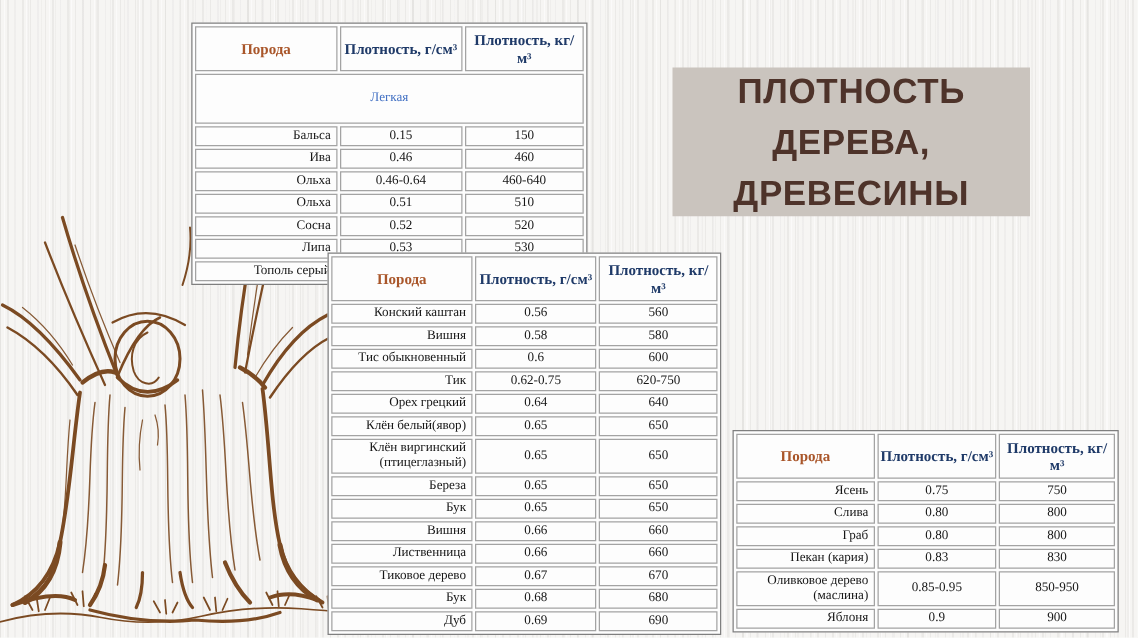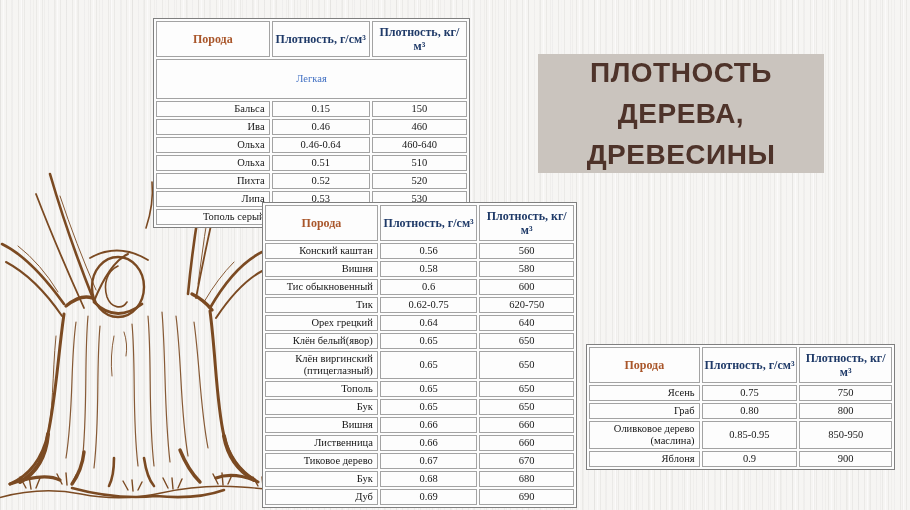--- a/index.html
+++ b/index.html
@@ -209,21 +209,21 @@
           <td class="name">Ольха</td>
           <td class="num">0.46-0.64</td>
           <td class="num">460-640</td>
         </tr>
         <tr>
           <td class="name">Ольха</td>
           <td class="num">0.51</td>
           <td class="num">510</td>
         </tr>
         <tr>
-          <td class="name">Пихта</td>
+          <td class="name">Сосна</td>
           <td class="num">0.52</td>
           <td class="num">520</td>
         </tr>
         <tr>
           <td class="name">Липа</td>
           <td class="num">0.53</td>
           <td class="num">530</td>
         </tr>
         <tr>
           <td class="name">Тополь серый</td>
@@ -276,21 +276,21 @@
           <td class="name">Клён белый(явор)</td>
           <td class="num">0.65</td>
           <td class="num">650</td>
         </tr>
         <tr>
           <td class="name">Клён виргинский (птицеглазный)</td>
           <td class="num">0.65</td>
           <td class="num">650</td>
         </tr>
         <tr>
-          <td class="name">Тополь</td>
+          <td class="name">Береза</td>
           <td class="num">0.65</td>
           <td class="num">650</td>
         </tr>
         <tr>
           <td class="name">Бук</td>
           <td class="num">0.65</td>
           <td class="num">650</td>
         </tr>
         <tr>
           <td class="name">Вишня</td>
@@ -333,25 +333,35 @@
         <th class="h-density">Плотность, кг/м³</th>
       </tr>
     </thead>
     <tbody>
     <tr>
           <td class="name">Ясень</td>
           <td class="num">0.75</td>
           <td class="num">750</td>
         </tr>
         <tr>
+          <td class="name">Слива</td>
+          <td class="num">0.80</td>
+          <td class="num">800</td>
+        </tr>
+        <tr>
           <td class="name">Граб</td>
           <td class="num">0.80</td>
           <td class="num">800</td>
         </tr>
         <tr>
+          <td class="name">Пекан (кария)</td>
+          <td class="num">0.83</td>
+          <td class="num">830</td>
+        </tr>
+        <tr>
           <td class="name">Оливковое дерево (маслина)</td>
           <td class="num">0.85-0.95</td>
           <td class="num">850-950</td>
         </tr>
         <tr>
           <td class="name">Яблоня</td>
           <td class="num">0.9</td>
           <td class="num">900</td>
         </tr>
       </tbody>

